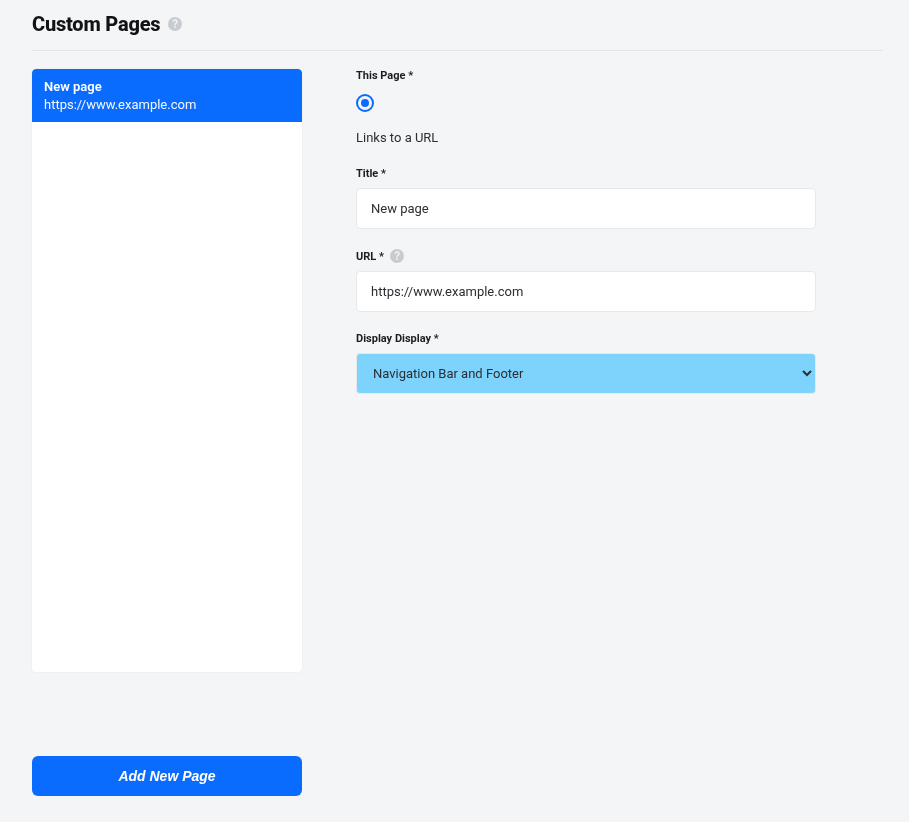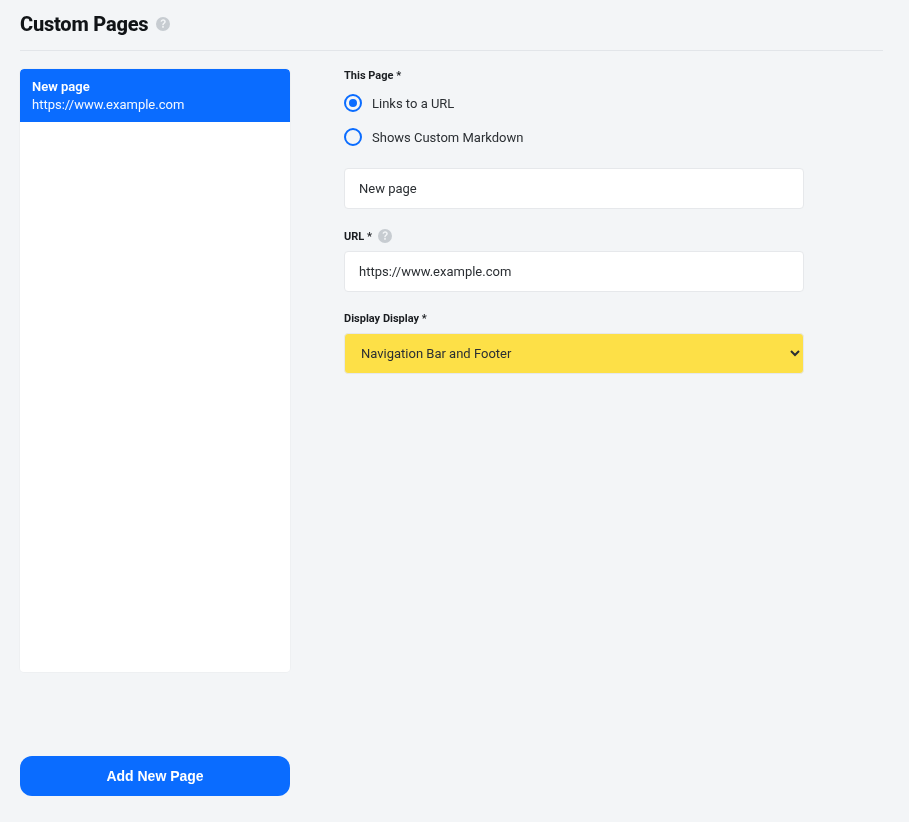--- a/index.html
+++ b/index.html
@@ -8,21 +8,21 @@
       padding: 0;
     }
     body {
       font-family: -apple-system, BlinkMacSystemFont, "Segoe UI", Roboto, "Helvetica Neue", Arial, sans-serif;
       background: #f3f5f7;
       width: 909px;
       height: 822px;
       overflow: hidden;
     }
     .container {
-      padding: 12px 26px 26px 20px;
+      padding: 12px 26px 26px 32px;
       height: 100%;
       display: flex;
       flex-direction: column;
     }
     .header {
       display: flex;
       align-items: center;
       gap: 8px;
       padding-bottom: 14px;
       border-bottom: 1px solid #e2e5e9;
@@ -76,25 +76,26 @@
       opacity: 0.95;
     }
     .add-btn-wrap {
       margin-top: 84px;
     }
     .add-btn {
       width: 100%;
       background: #0a6cff;
       color: #ffffff;
       border: none;
-      border-radius: 12px;
+      border-radius: 6px;
       font-size: 14px;
       font-weight: 700;
       padding: 12px 0;
       cursor: pointer;
+      font-style: italic;
     }
     .main {
       flex: 1;
       max-width: 460px;
     }
     .field-group {
       margin-bottom: 20px;
     }
     .field-label {
       font-size: 11px;
@@ -103,24 +104,25 @@
       margin-bottom: 12px;
       display: flex;
       align-items: center;
       gap: 6px;
     }
     .field-label.tight {
       margin-bottom: 8px;
     }
     .radio-row {
       display: flex;
-      align-items: center;
-      gap: 10px;
+      align-items: flex-start;
+      gap: 18px;
       margin-bottom: 16px;
       cursor: pointer;
+      flex-direction: column;
     }
     .radio-row:last-of-type {
       margin-bottom: 0;
     }
     .radio-outer {
       width: 18px;
       height: 18px;
       border: 2px solid #0a6cff;
       border-radius: 50%;
       display: flex;
@@ -147,21 +149,21 @@
       background: #ffffff;
       color: #2b2f33;
       font-family: inherit;
     }
     .select-input {
       width: 100%;
       padding: 11px 12px;
       font-size: 13px;
       border: 1px solid #e6e8eb;
       border-radius: 4px;
-      background: #fde047;
+      background: #7dd3fc;
       color: #2b2f33;
       font-family: inherit;
       cursor: pointer;
     }
     .section-spacer {
       margin-bottom: 22px;
     }
   </style>
 </head>
 <body>
@@ -192,27 +194,24 @@
       <div class="field-group section-spacer">
         <div class="field-label">This Page *</div>
 
         <label class="radio-row">
           <span class="radio-outer">
             <span class="radio-inner"></span>
           </span>
           <span class="radio-label">Links to a URL</span>
         </label>
 
-        <label class="radio-row">
-          <span class="radio-outer"></span>
-          <span class="radio-label">Shows Custom Markdown</span>
-        </label>
       </div>
 
       <div class="field-group">
+        <div class="field-label tight">Title *</div>
         <input type="text" class="text-input" value="New page" style="">
       </div>
 
       <div class="field-group">
         <div class="field-label tight">
           <span>URL *</span>
           <svg class="help-icon-svg" viewBox="0 0 16 16" fill="currentColor">
             <path d="M8 0a8 8 0 100 16A8 8 0 008 0zm.9 12.2H7.1v-1.8h1.8v1.8zm1.86-5.55c-.18.28-.52.62-1.03 1.02-.38.3-.62.55-.72.75-.1.2-.15.5-.15.93H7.2c0-.6.07-1.05.22-1.36.15-.31.46-.66.94-1.04.45-.36.74-.65.86-.88.12-.23.18-.48.18-.74 0-.35-.11-.62-.33-.82-.22-.2-.53-.3-.93-.3-.37 0-.67.1-.9.3-.23.2-.37.5-.41.9l-1.7-.2c.1-.8.42-1.43.96-1.88.54-.45 1.25-.68 2.13-.68.9 0 1.62.23 2.15.7.53.47.8 1.06.8 1.78 0 .4-.09.76-.27 1.04z"></path>
           </svg>
         </div>

